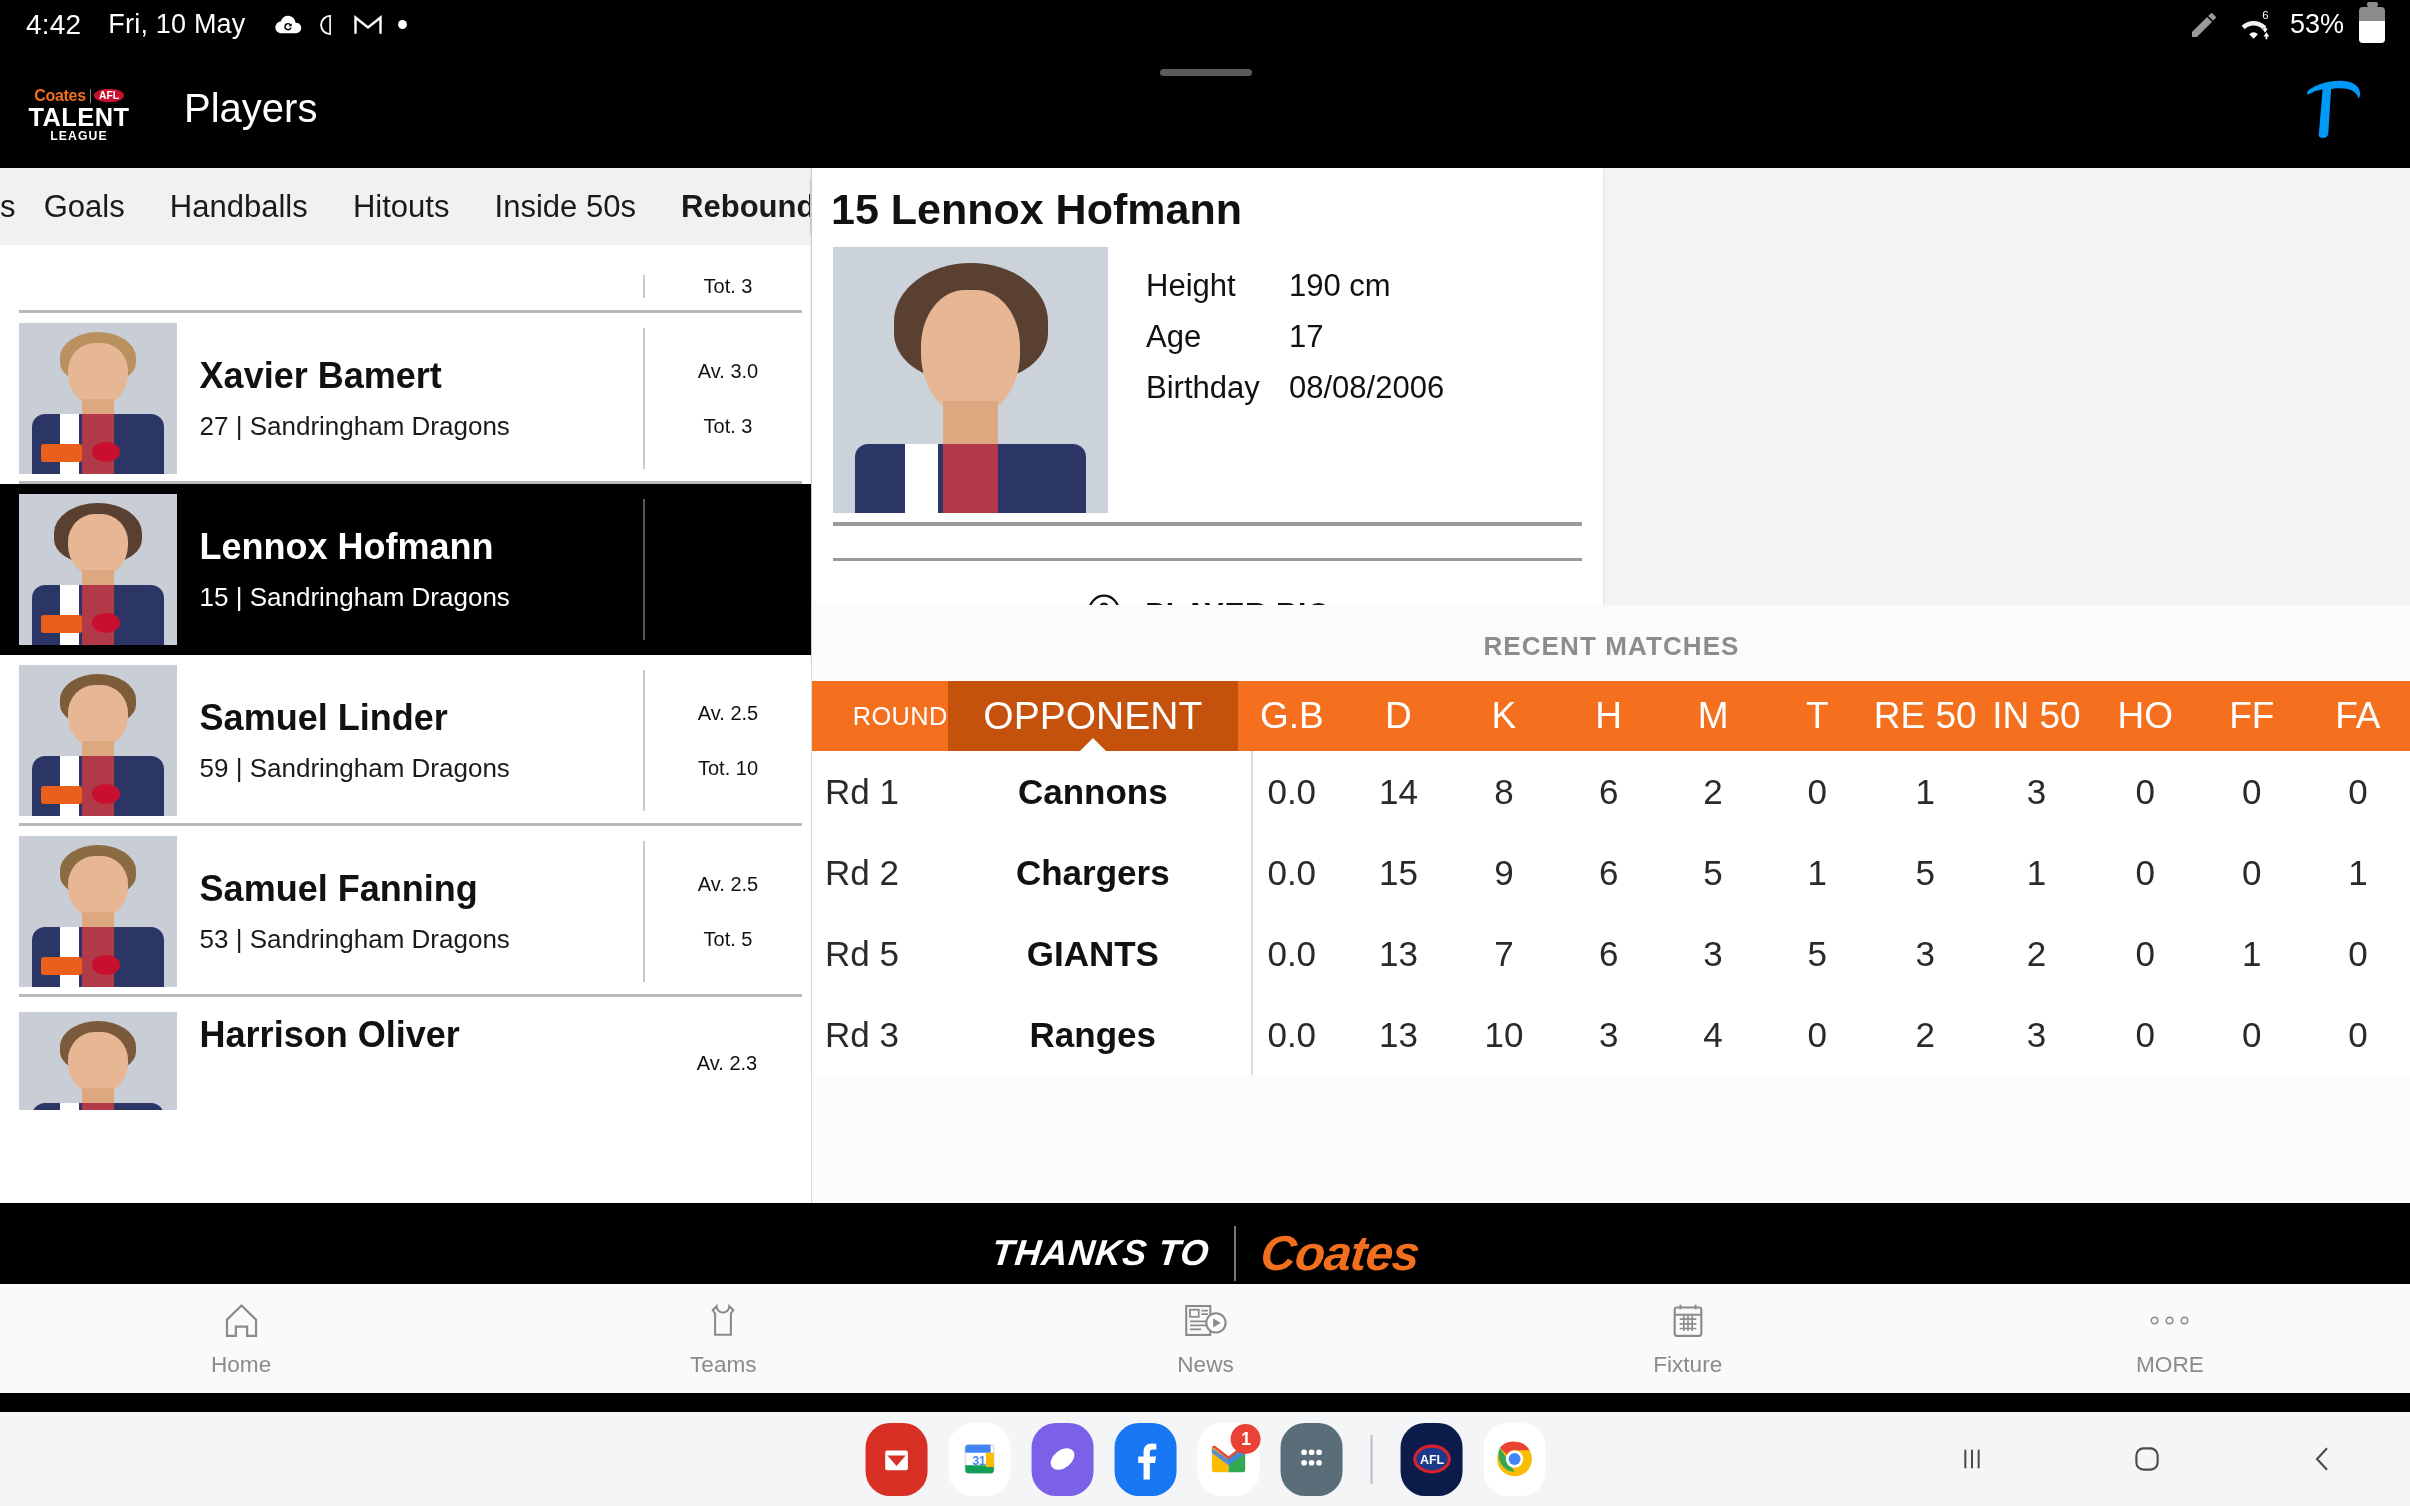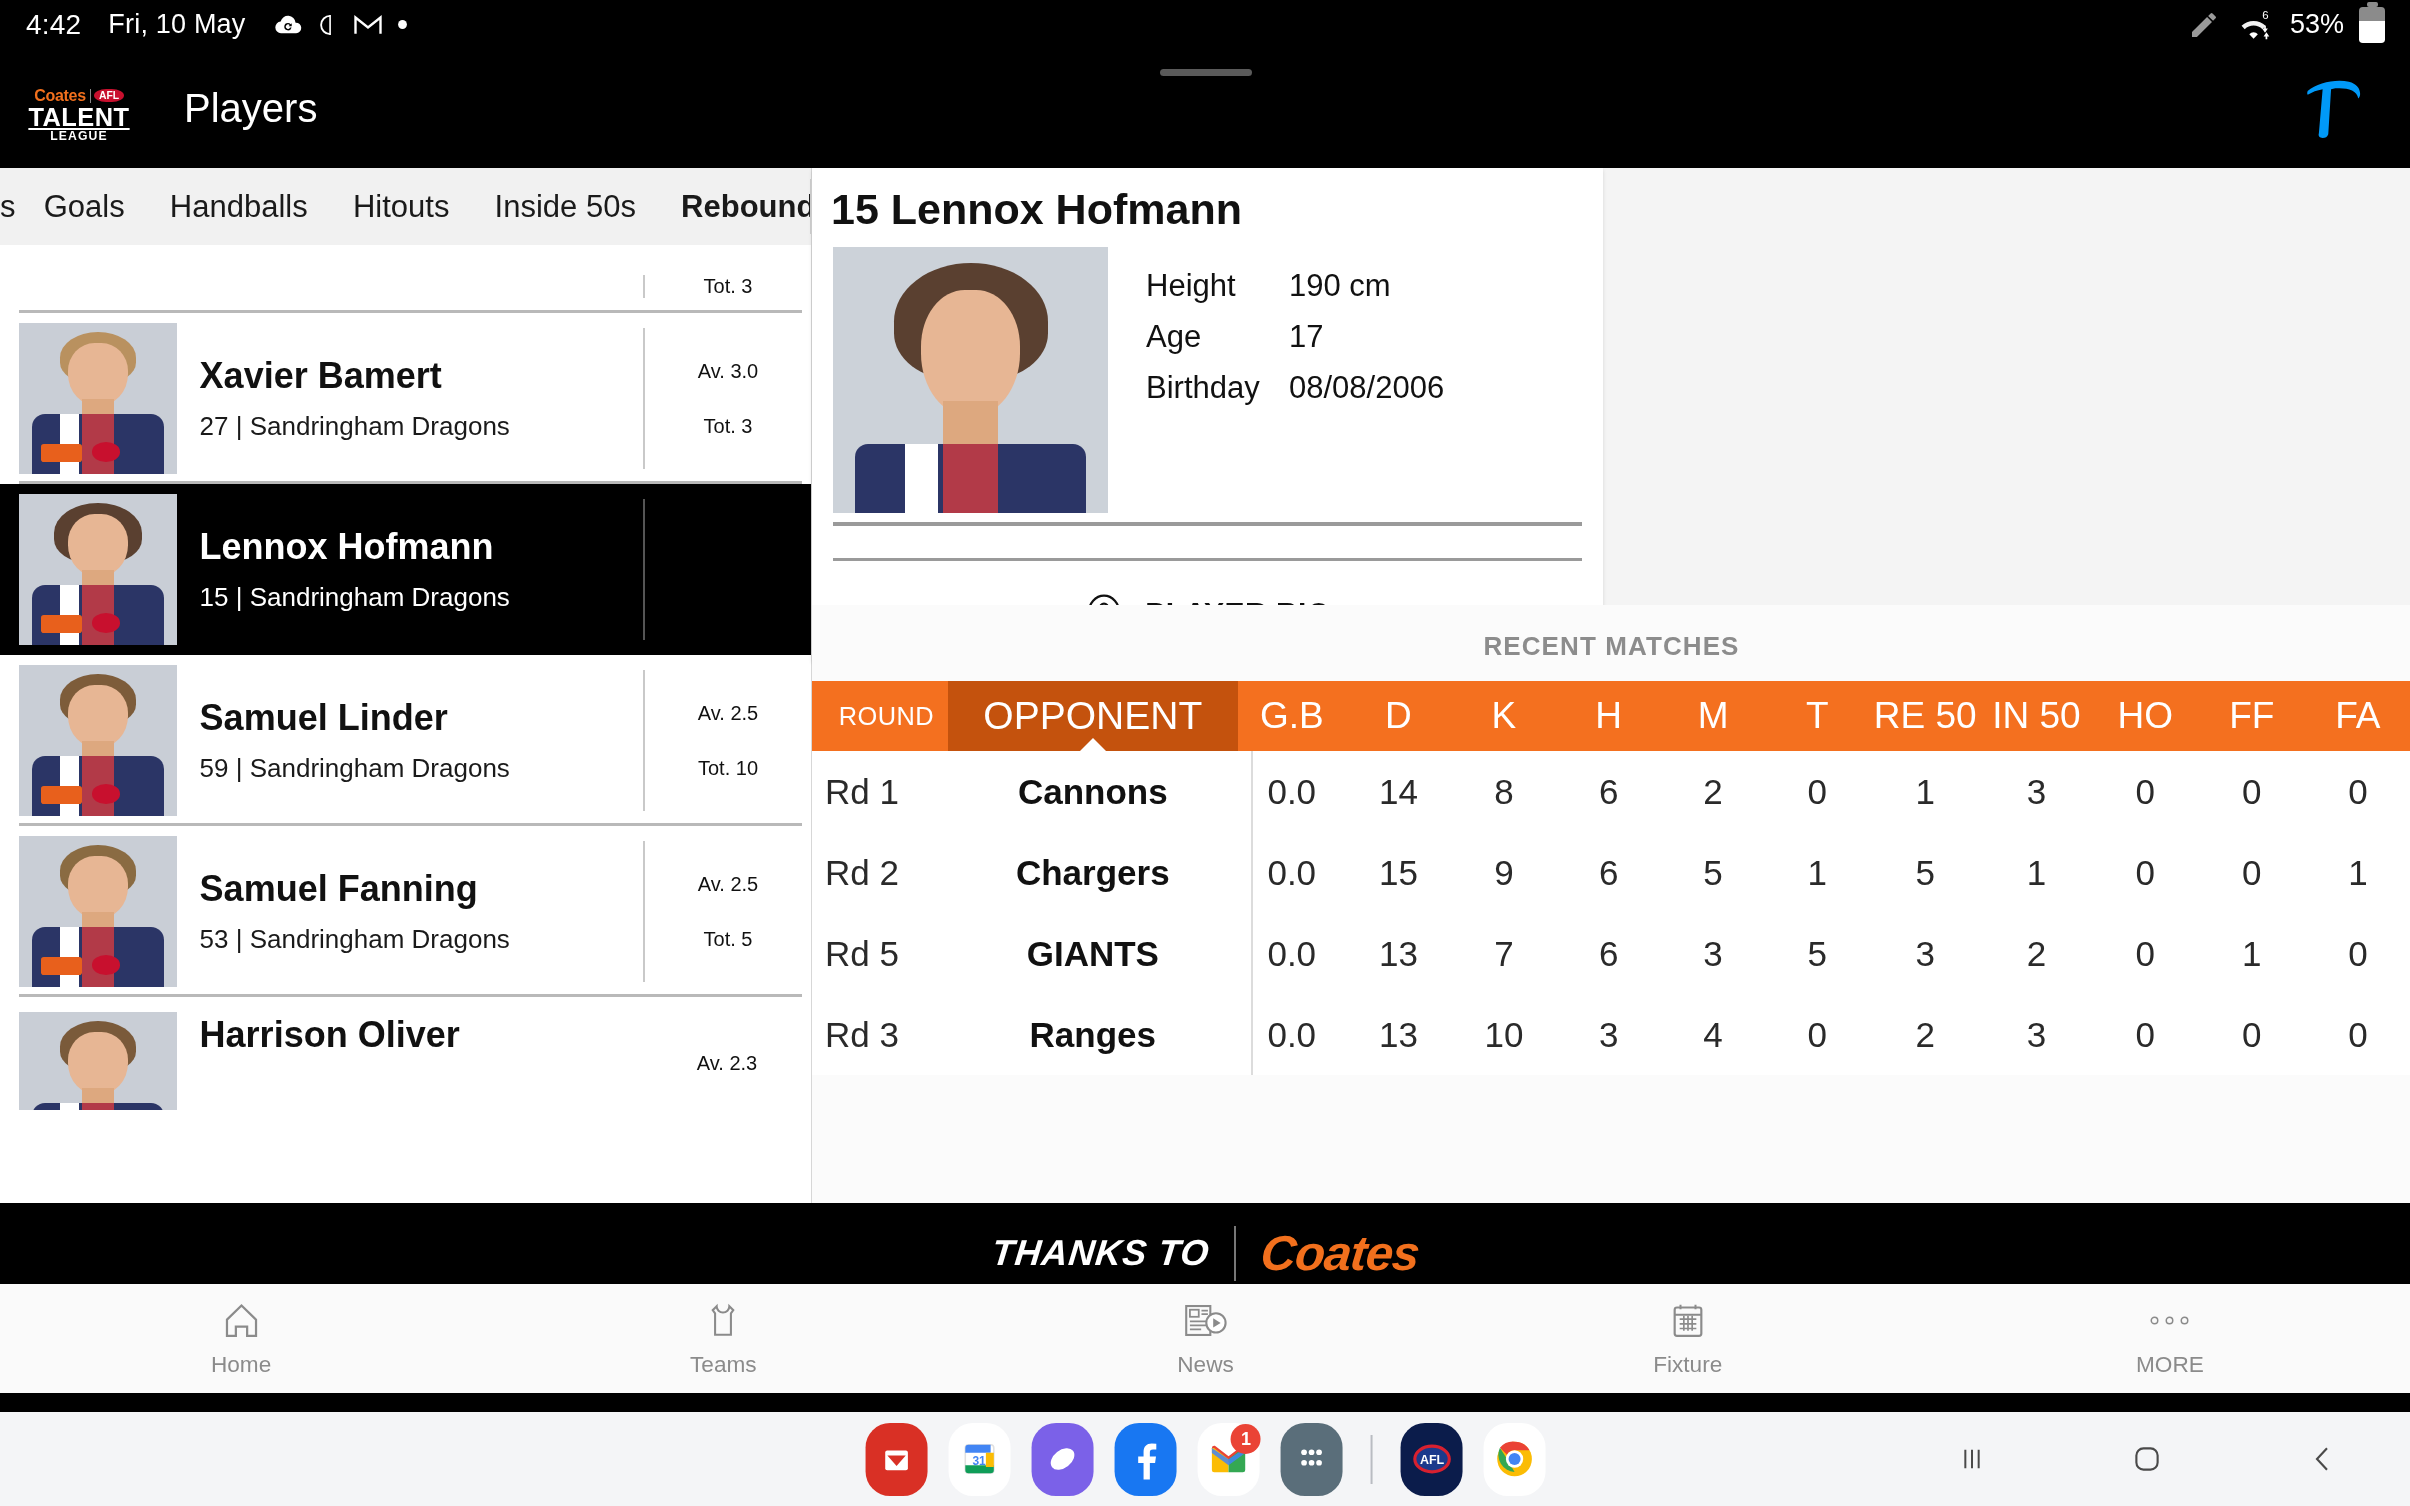--- a/index.html
+++ b/index.html
@@ -18,21 +18,21 @@
   .battery:before{content:"";position:absolute;top:-4.7px;left:7.5px;width:11.3px;height:4.7px;background:#8b8b8b;border-radius:1.9px;}
 
   
   .app-header{position:absolute;left:0;top:49px;width:2411px;height:119px;background:#000;display:flex;align-items:center;padding:0 32px;}
   .grabber{position:absolute;left:50%;transform:translateX(-50%);top:20px;width:92px;height:6.6px;border-radius:3.8px;background:#5a5a5a;}
   .logo{width:94px;height:73px;display:flex;flex-direction:column;justify-content:center;align-items:center;margin-top:11.3px;}
   .logo-top{display:flex;align-items:center;gap:3.8px;}
   .logo-coates{color:#f2701d;font-size:16px;font-weight:bold;font-family:"Liberation Sans",sans-serif;letter-spacing:-0.3px;}
   .logo-sep{width:0.9px;height:14px;background:#888;}
   .logo-afl{background:#c8102e;color:#fff;font-size:10.4px;font-weight:bold;border-radius:50%/60%;padding:0.9px 4.7px;line-height:1.1;}
-  .logo-talent{color:#fff;font-size:25.4px;font-weight:bold;letter-spacing:0.5px;line-height:.95;margin-top:0.9px;text-decoration:underline;}
+  .logo-talent{color:#fff;font-size:25.4px;font-weight:bold;letter-spacing:0.5px;line-height:.95;margin-top:0.9px;}
   .logo-league{color:#fff;font-size:12.2px;font-weight:bold;letter-spacing:1.1px;line-height:1;}
   .app-title{color:#fff;font-size:40px;margin-left:58px;font-weight:400;}
   .telstra{margin-left:auto;margin-right:17px;}
 
   
   .content{position:absolute;left:0;top:168px;width:2411px;height:1036px;background:#fff;}
 
   
   .left-pane{position:absolute;left:0;top:0;width:812px;height:1036px;background:#fff;overflow:hidden;border-right:0.9px solid #d7d7d7;}
   .tabs{height:77px;background:#f1f1f1;display:flex;align-items:center;gap:0;padding-left:0;overflow:hidden;position:relative;}
@@ -80,21 +80,21 @@
   .hr{height:3.8px;background:#9a9a9a;margin:9.4px 21px 0 21px;}
   .hr2{height:2.8px;background:#9a9a9a;margin:32px 21px 0 21px;}
   .bio-row{display:flex;align-items:center;justify-content:center;gap:21px;padding:32px 0 5.6px 0;}
   .bio-label{font-size:30px;font-weight:bold;letter-spacing:0.5px;color:#111;}
 
   .recent-wrap{position:absolute;left:0;top:437px;width:1599px;bottom:0;background:#fbfbfb;}
   .recent-title{text-align:center;font-size:26px;letter-spacing:1.1px;color:#8c8c8c;font-weight:bold;padding:26px 0 19px 0;}
   .table-scroll{position:relative;width:1599px;overflow:hidden;background:#fff;}
   .stat-table{border-collapse:collapse;table-layout:fixed;}
   .stat-table th{background:#f4701f;color:#fff;font-weight:400;height:70px;font-size:37px;vertical-align:middle;text-align:center;white-space:nowrap;}
-  .stat-table th.round-h{font-size:25.4px;width:139px;text-align:center;padding-left:13px;letter-spacing:0.4px;}
+  .stat-table th.round-h{font-size:25.4px;width:139px;text-align:right;padding-left:13px;letter-spacing:0.4px;}
   .stat-table th.opp-h{background:#c4520d;width:298px;position:relative;font-size:39px;}
   .stat-table th.opp-h:after{content:"";position:absolute;left:50%;bottom:-0.9px;transform:translateX(-50%);border-left:14px solid transparent;border-right:14px solid transparent;border-bottom:14px solid #fff;}
   .stat-table th.num-h{width:113px;}
   .stat-table td{height:81px;font-size:35px;color:#2a2a2a;text-align:center;vertical-align:middle;white-space:nowrap;}
   .stat-table td.round-c{text-align:left;padding-left:13px;}
   .stat-table td.opp-c{font-weight:bold;color:#111;}
   .stat-table td.num-c{}
   .col-div{position:absolute;left:439px;top:70px;bottom:0;width:1.9px;background:#dcdcdc;}
 
   

